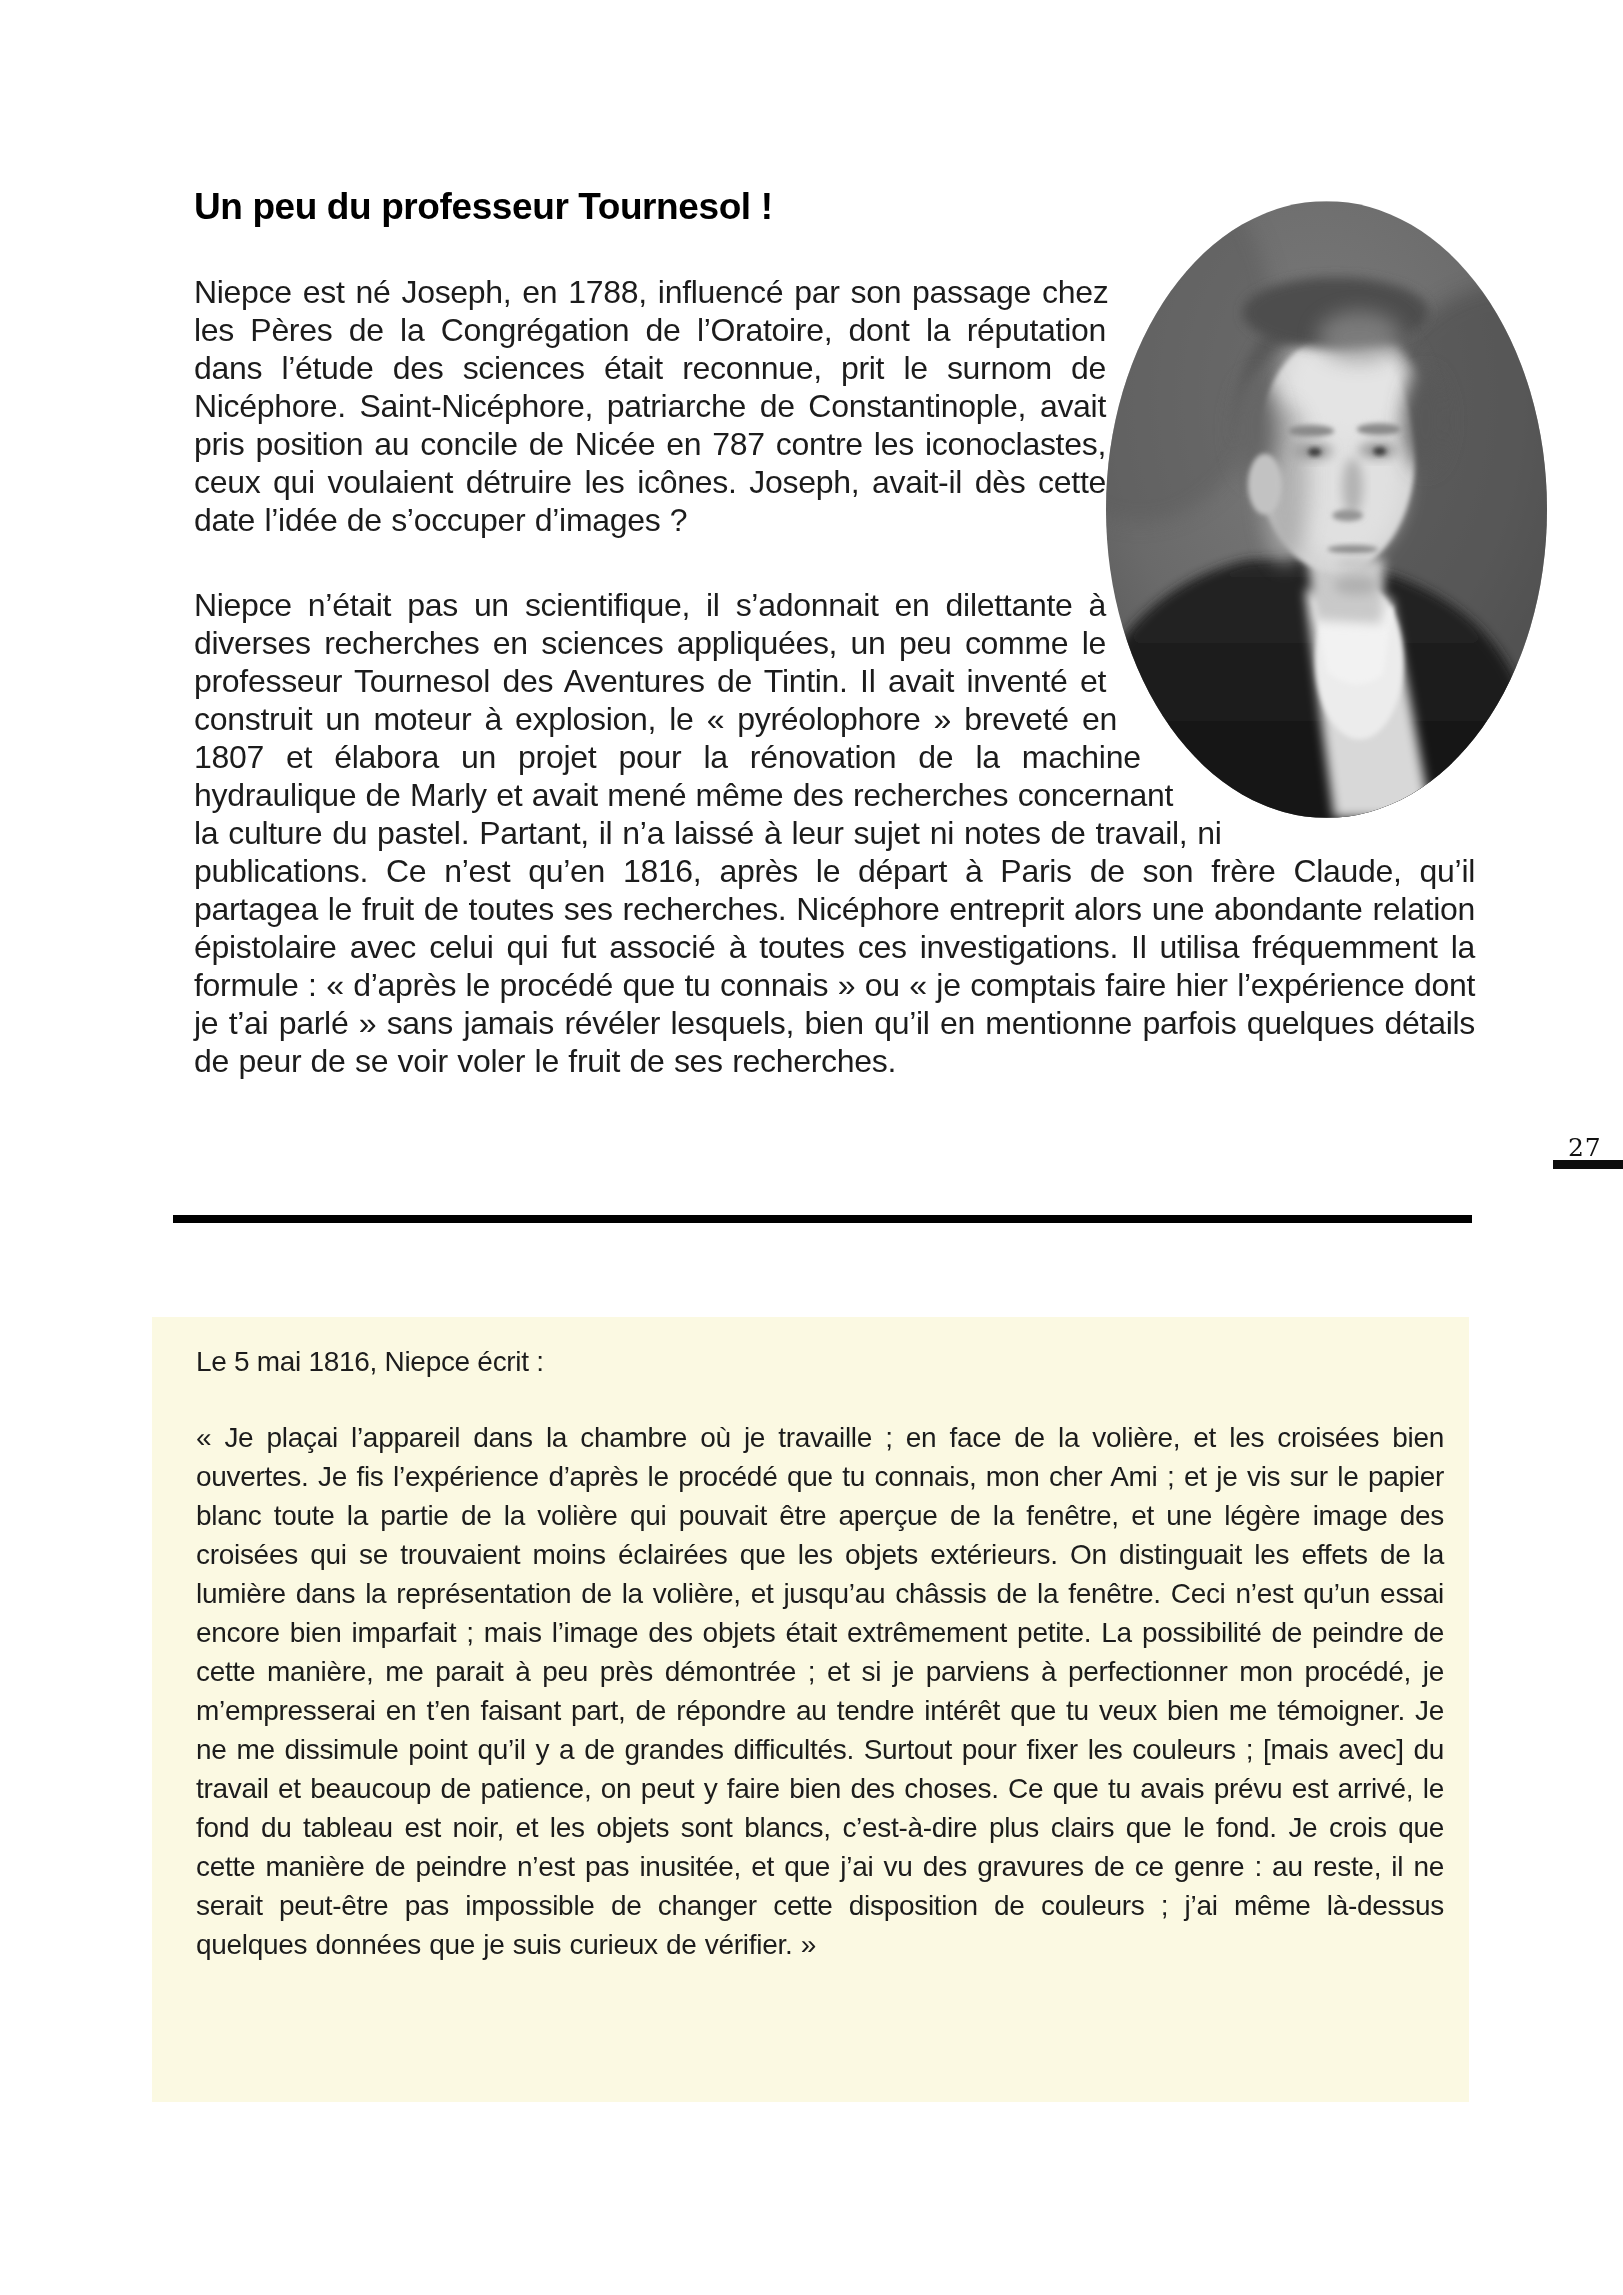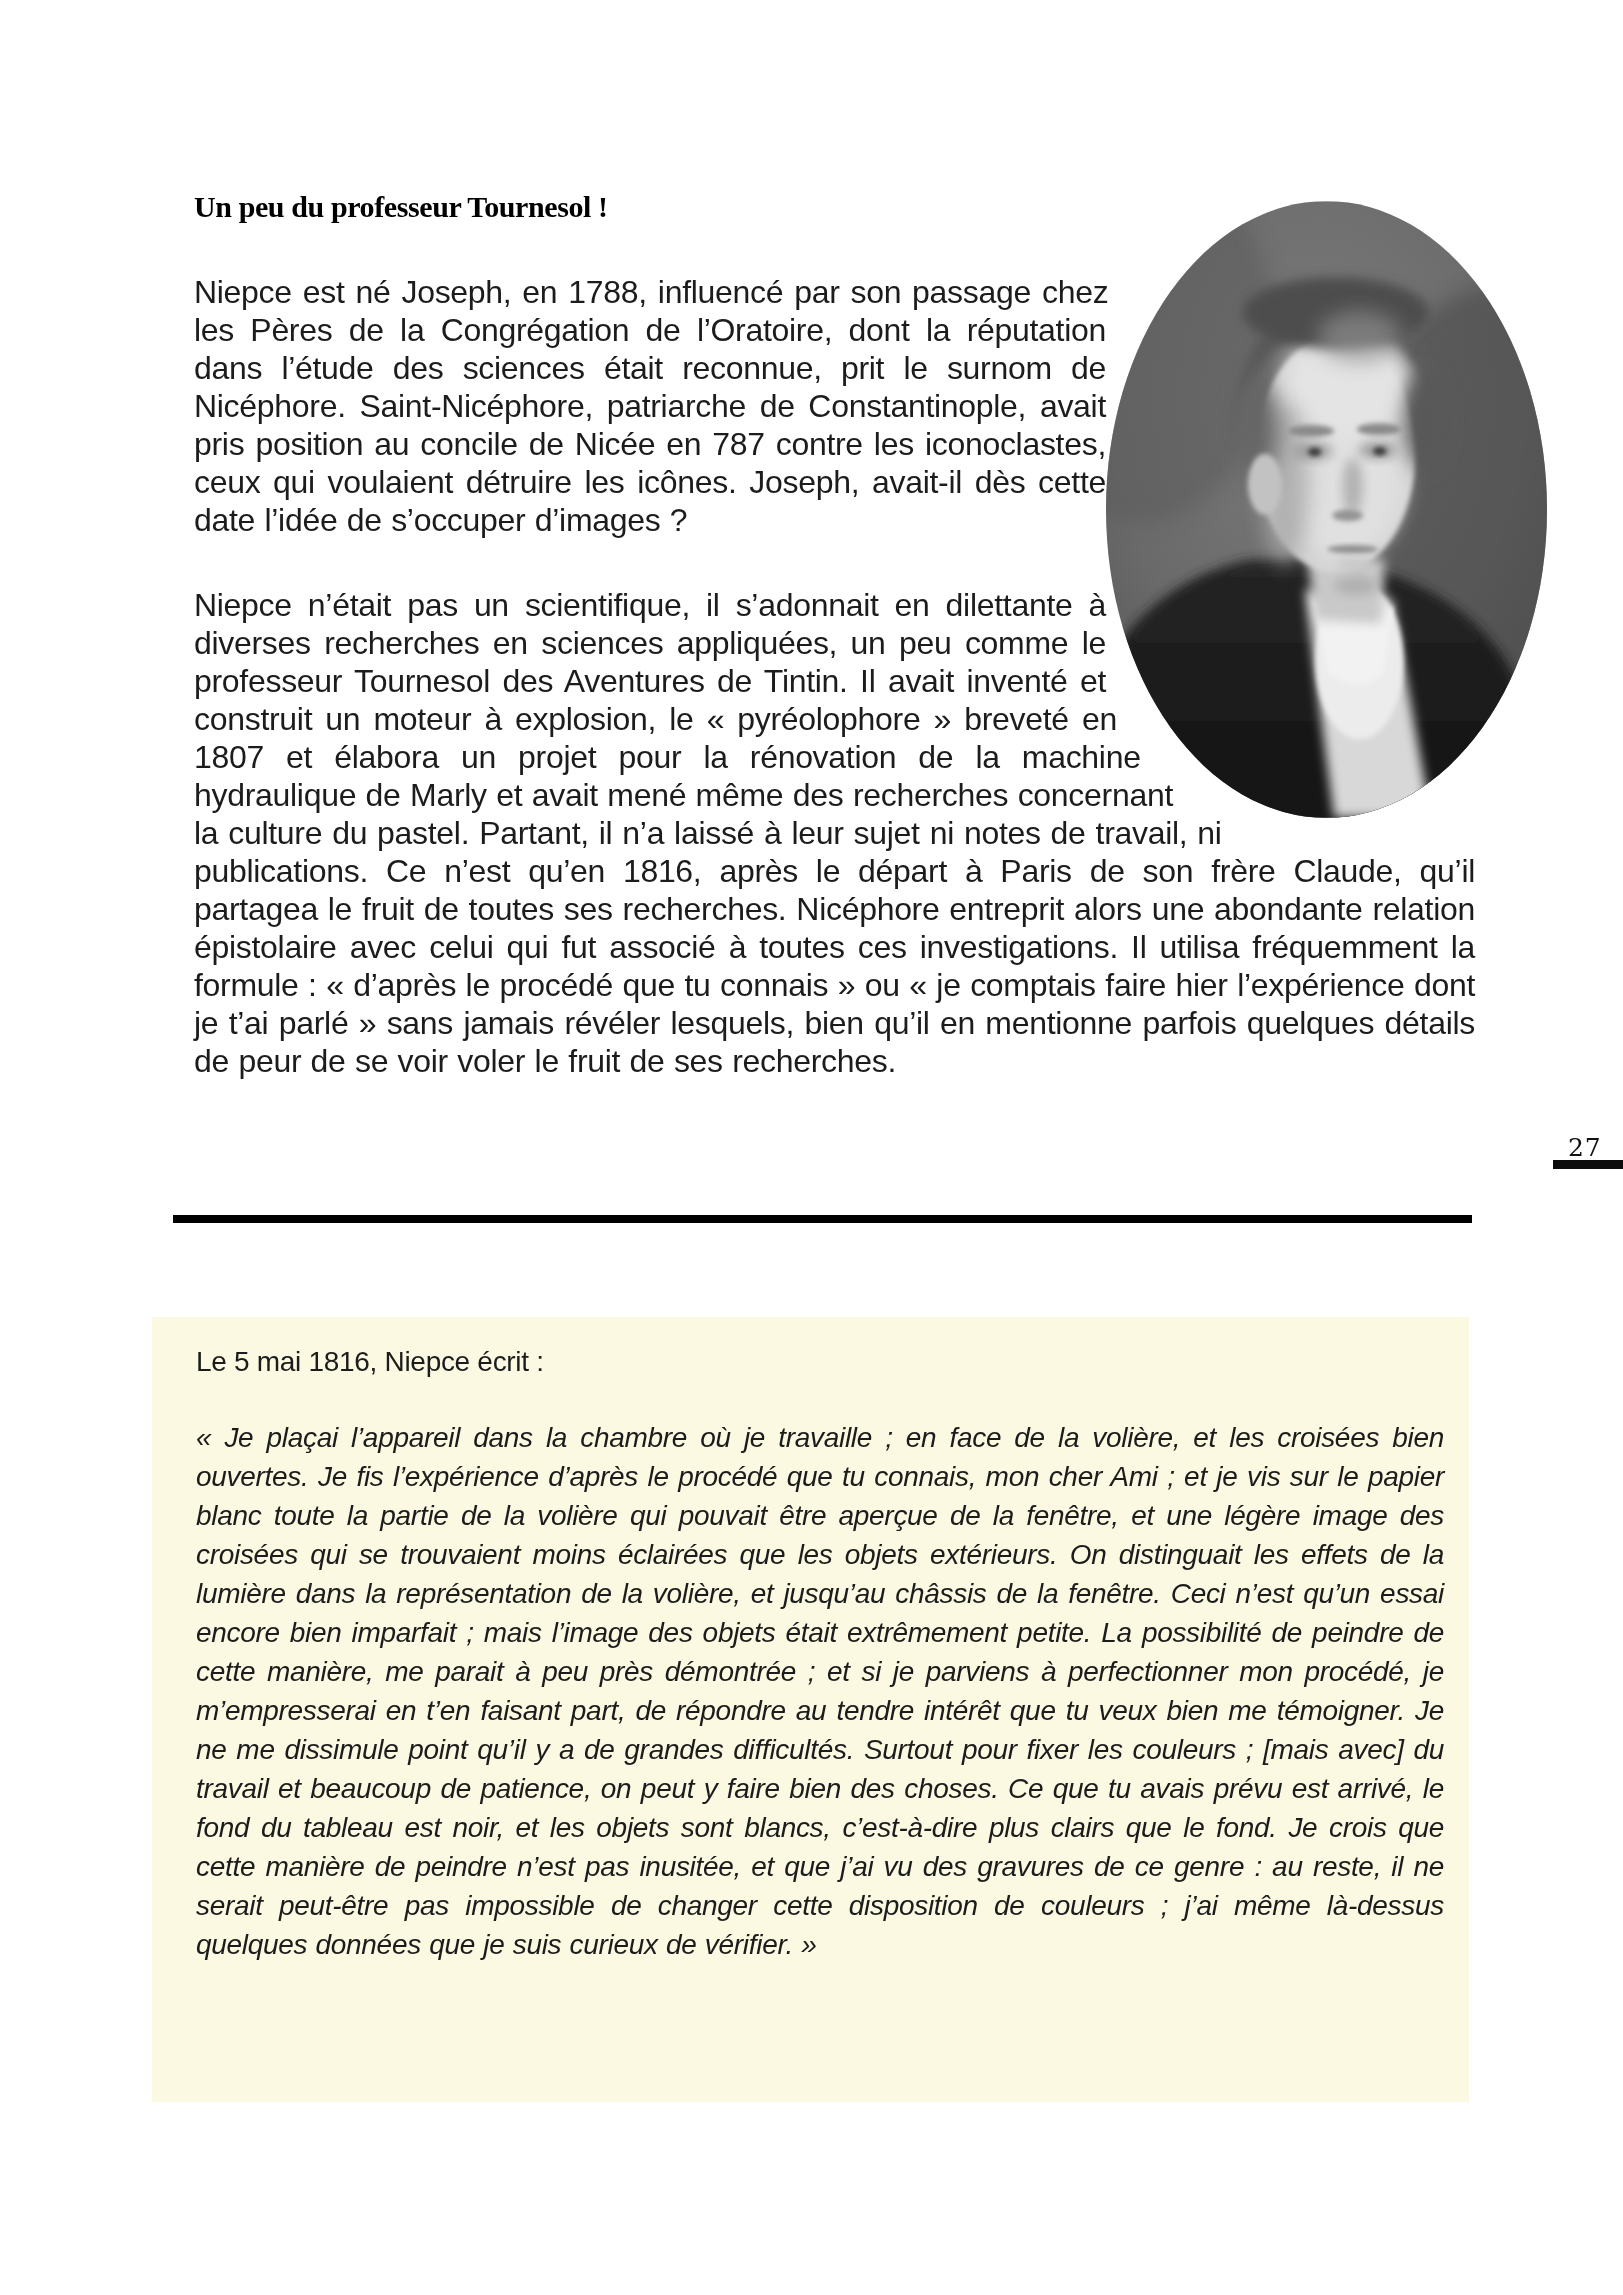--- a/index.html
+++ b/index.html
@@ -32,27 +32,26 @@
     shape-outside: ellipse(221px 309px at 221px 309px);
     shape-margin: 38px;
   }
   .portrait-float svg {
     display: block;
     width: 441px;
     height: 617px;
   }
 
   .article-heading {
-    font-size: 30px;
+    font-size: 37px;
     line-height: 38px;
     font-weight: bold;
     color: #000000;
     margin: 0 0 47px 0;
     letter-spacing: -0.4px;
-    font-family: Liberation Serif, serif;
   }
 
   .article-para {
     font-size: 32px;
     line-height: 38px;
     text-align: justify;
     margin: 0 0 47px 0;
     letter-spacing: -0.3px;
     word-spacing: 0.8px;
   }
@@ -102,21 +101,20 @@
     margin: 0 0 37px 0;
     letter-spacing: -0.3px;
   }
   .quote-text {
     font-size: 28px;
     line-height: 39px;
     text-align: justify;
     margin: 0;
     letter-spacing: -0.3px;
     word-spacing: 0.8px;
-    font-style: italic;
   }
 </style>
 </head>
 <body style="background: rgb(255, 255, 255); color: rgb(28, 28, 28);">
 
 <div class="main-column">
 
   <div class="portrait-float">
 
     <svg viewBox="0 0 522 730" aria-hidden="true">

